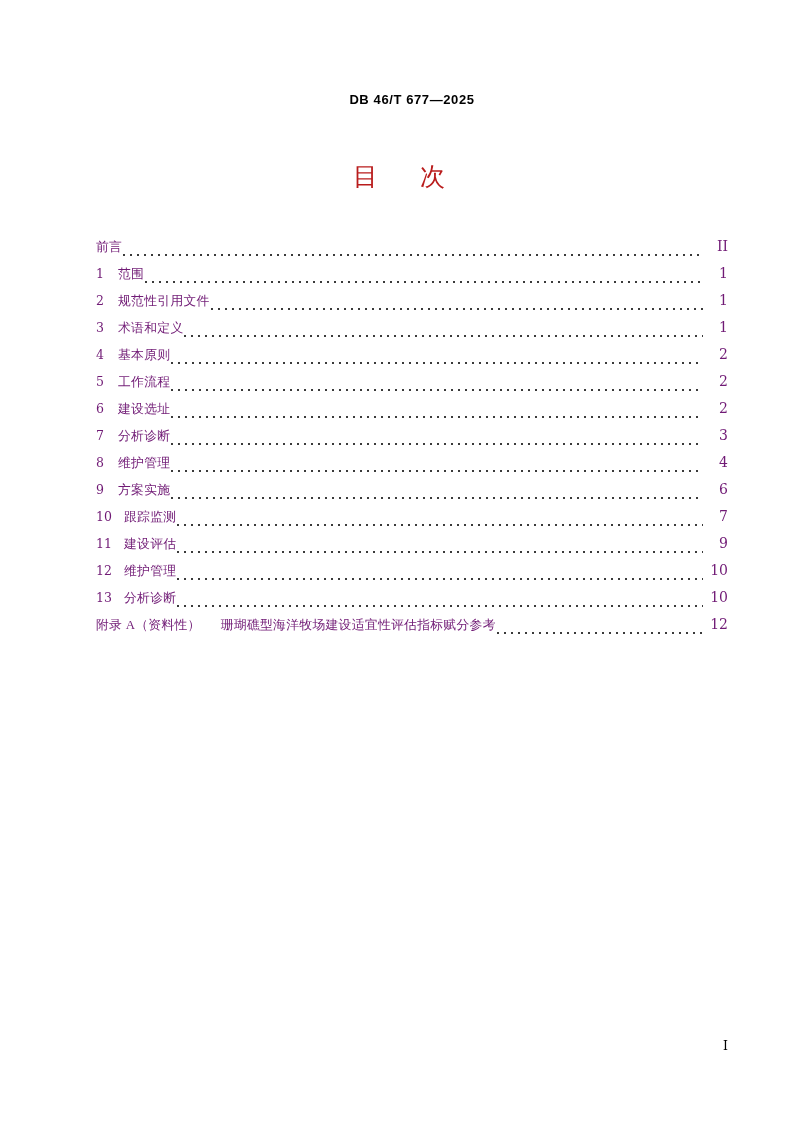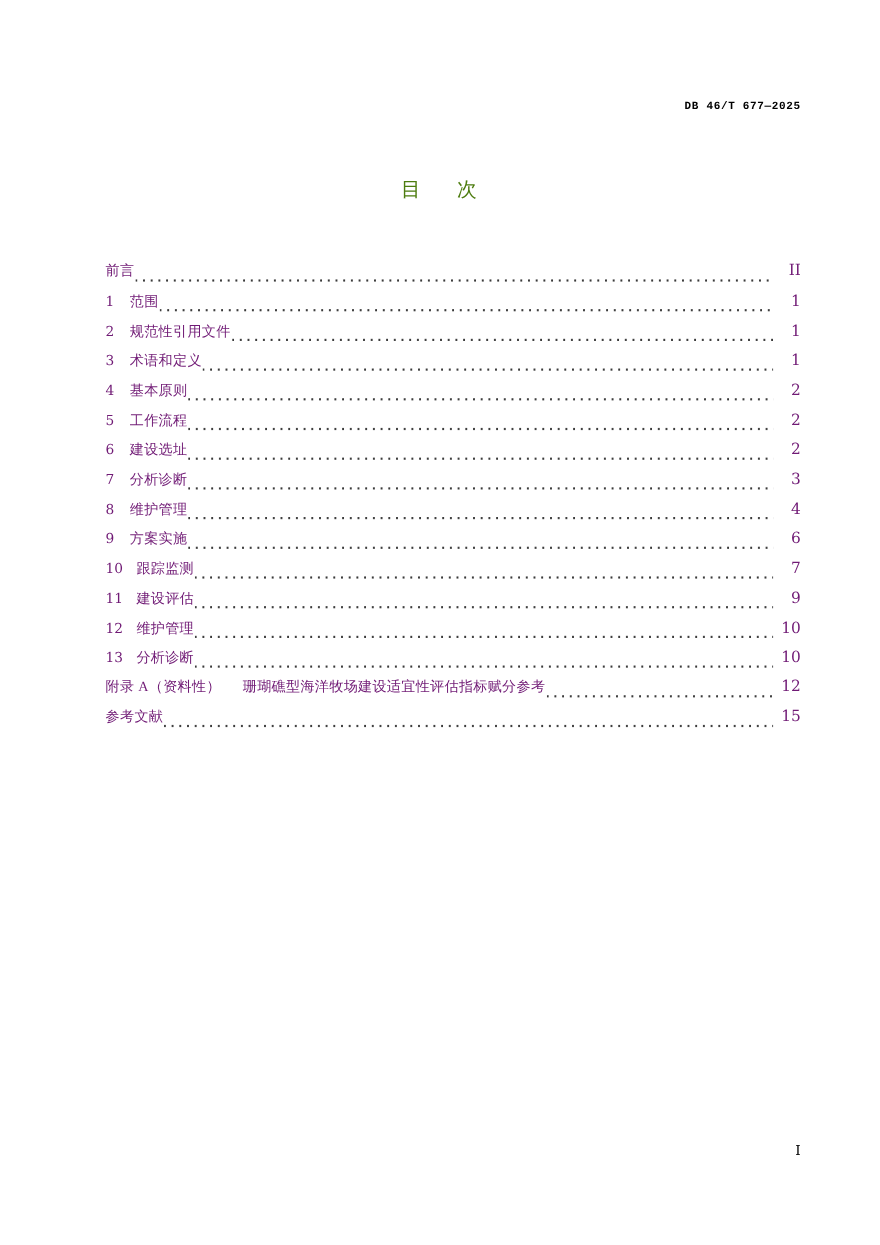--- a/index.html
+++ b/index.html
@@ -23,42 +23,42 @@
     width: 800px;
     height: 1132px;
   }
 
   
   .doc-header {
     position: absolute;
     top: 92px;
     left: 96px;
     width: 632px;
-    text-align: right;
-    font-family: Liberation Mono, monospace;
+    text-align: center;
+    font-family: Liberation Sans, sans-serif;
     font-weight: bold;
-    font-size: 10px;
+    font-size: 13px;
     letter-spacing: 0.6px;
     color: #000;
     white-space: pre;
   }
 
   
   .page-title {
     position: absolute;
     top: 160px;
     left: 0;
     width: 800px;
     text-align: center;
     font-family: "DejaVu Serif", "Liberation Serif", serif;
-    font-size: 18px;
+    font-size: 25px;
     font-weight: normal;
     letter-spacing: 2px;
     white-space: pre;
-    color: #4d7c0f;
+    color: #b91c1c;
   }
 
   
   .toc {
     position: absolute;
     top: 233px;
     left: 96px;
     width: 632px;
   }
 
@@ -169,18 +169,17 @@
       <div class="toc-row"><span class="toc-num">5</span><span class="toc-num-gap"></span><span class="toc-label">工作流程</span><span class="toc-dots"></span><span class="toc-page">2</span></div>
       <div class="toc-row"><span class="toc-num">6</span><span class="toc-num-gap"></span><span class="toc-label">建设选址</span><span class="toc-dots"></span><span class="toc-page">2</span></div>
       <div class="toc-row"><span class="toc-num">7</span><span class="toc-num-gap"></span><span class="toc-label">分析诊断</span><span class="toc-dots"></span><span class="toc-page">3</span></div>
       <div class="toc-row"><span class="toc-num">8</span><span class="toc-num-gap"></span><span class="toc-label">维护管理</span><span class="toc-dots"></span><span class="toc-page">4</span></div>
       <div class="toc-row"><span class="toc-num">9</span><span class="toc-num-gap"></span><span class="toc-label">方案实施</span><span class="toc-dots"></span><span class="toc-page">6</span></div>
       <div class="toc-row two-digit"><span class="toc-num">10</span><span class="toc-num-gap"></span><span class="toc-label">跟踪监测</span><span class="toc-dots"></span><span class="toc-page">7</span></div>
       <div class="toc-row two-digit"><span class="toc-num">11</span><span class="toc-num-gap"></span><span class="toc-label">建设评估</span><span class="toc-dots"></span><span class="toc-page">9</span></div>
       <div class="toc-row two-digit"><span class="toc-num">12</span><span class="toc-num-gap"></span><span class="toc-label">维护管理</span><span class="toc-dots"></span><span class="toc-page">10</span></div>
       <div class="toc-row two-digit"><span class="toc-num">13</span><span class="toc-num-gap"></span><span class="toc-label">分析诊断</span><span class="toc-dots"></span><span class="toc-page">10</span></div>
       <div class="toc-row"><span class="toc-annex-prefix">附录 A（资料性）</span><span class="toc-annex-gap"></span><span class="toc-label">珊瑚礁型海洋牧场建设适宜性评估指标赋分参考</span><span class="toc-dots"></span><span class="toc-page">12</span></div>
-      <div class="toc-row"><span class="toc-label">参考文献</span><span class="toc-dots"></span><span class="toc-page">15</span></div>
     </div>
 
   <div class="folio">I</div>
 
 </div>
 
 </body></html>

